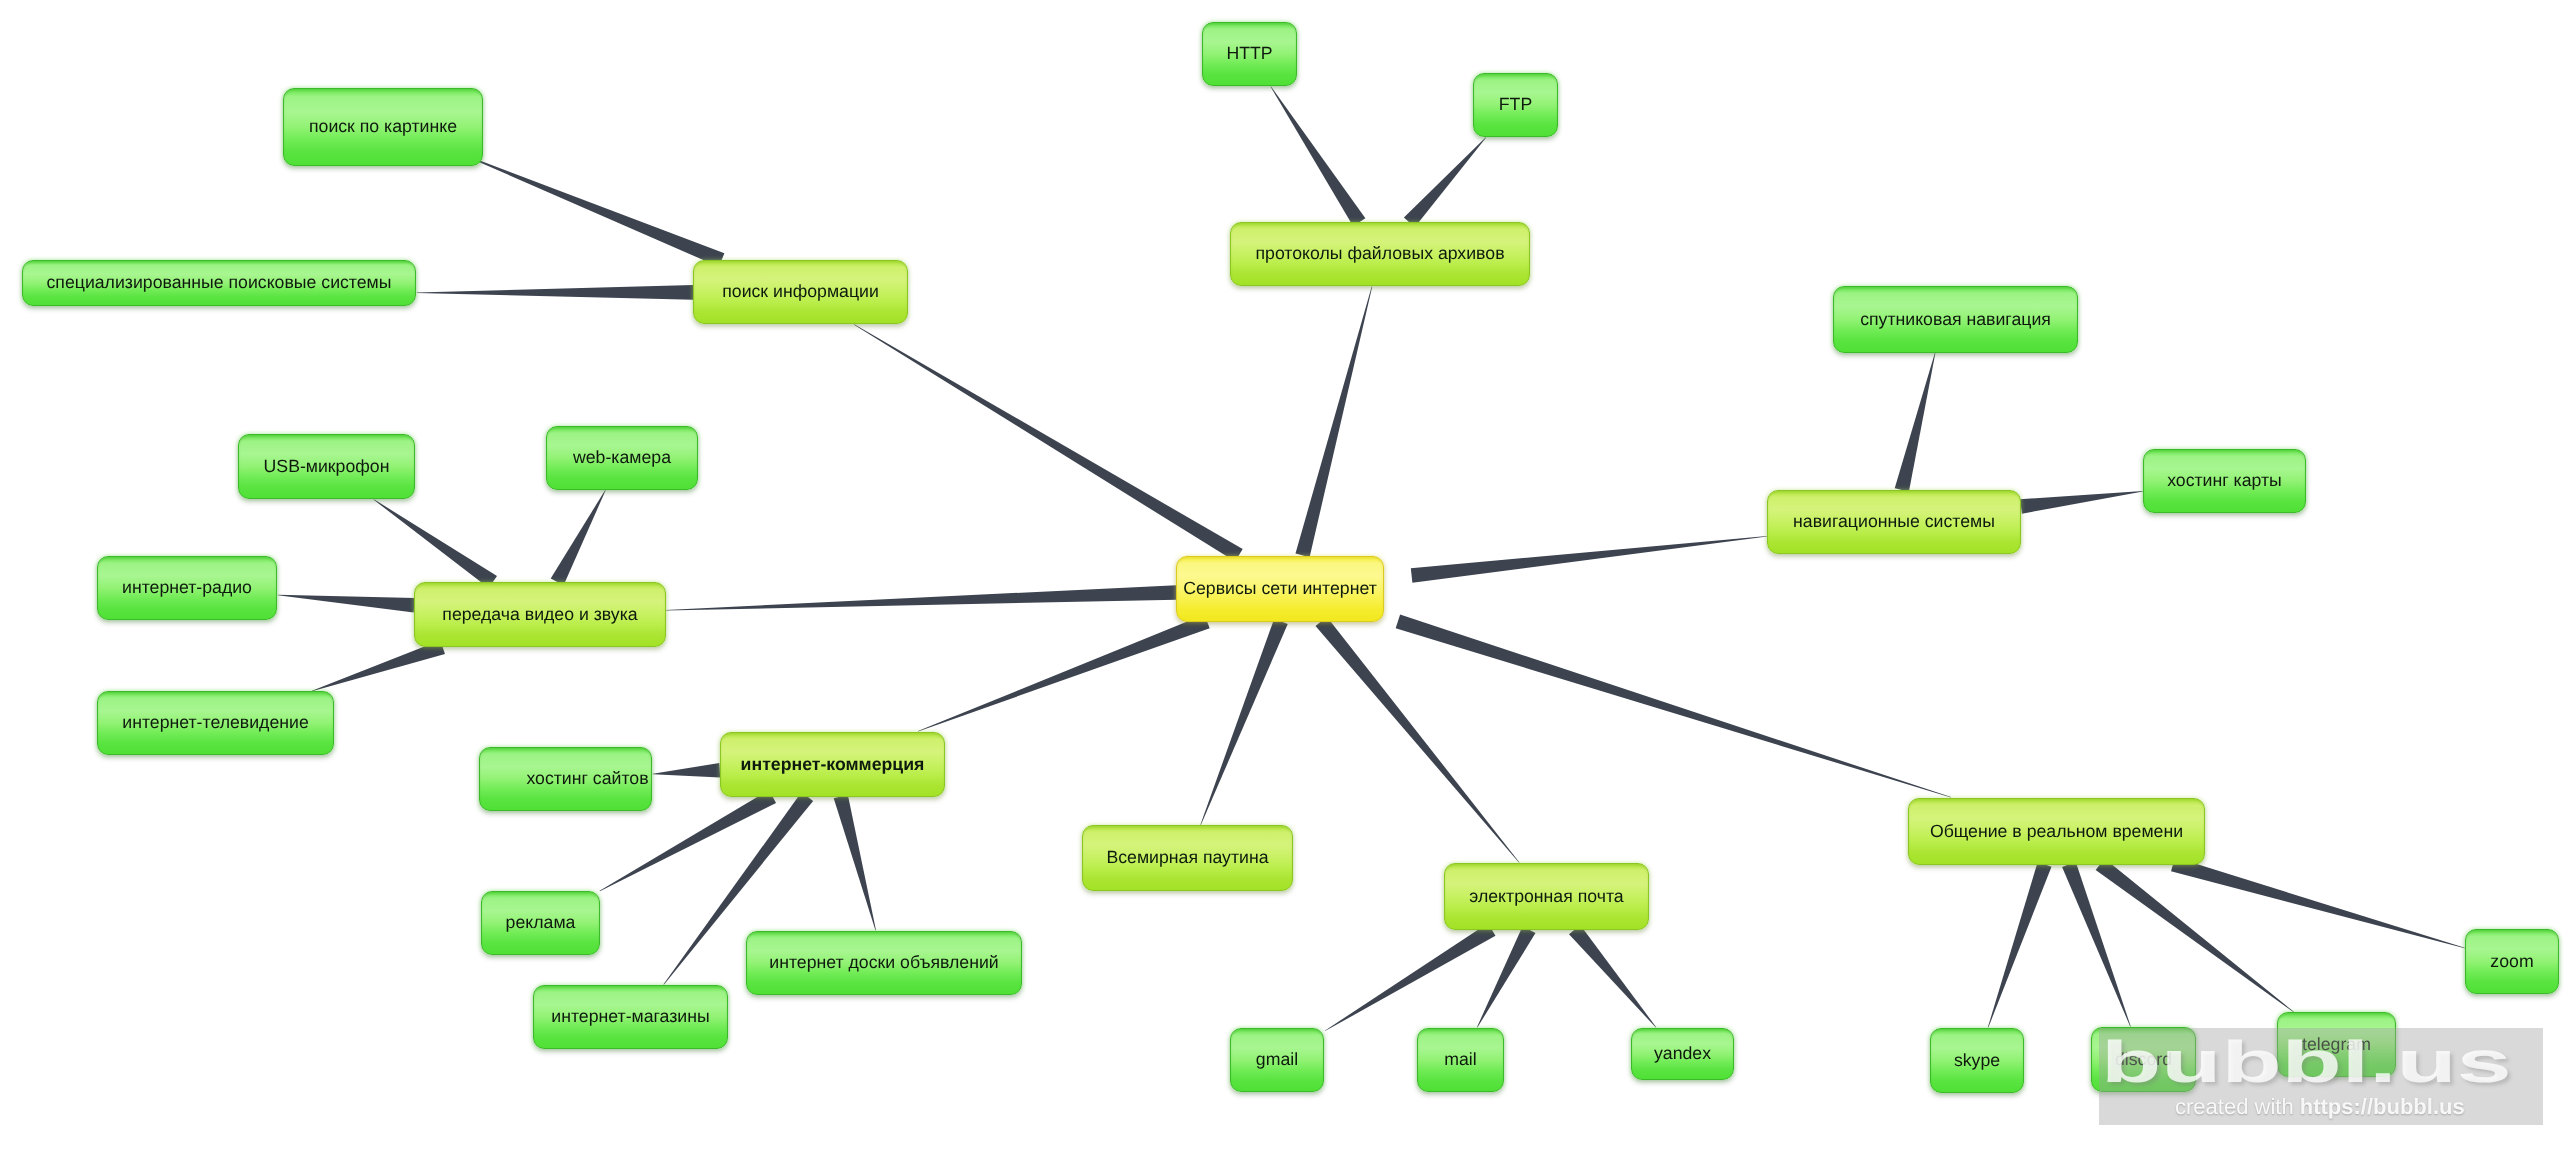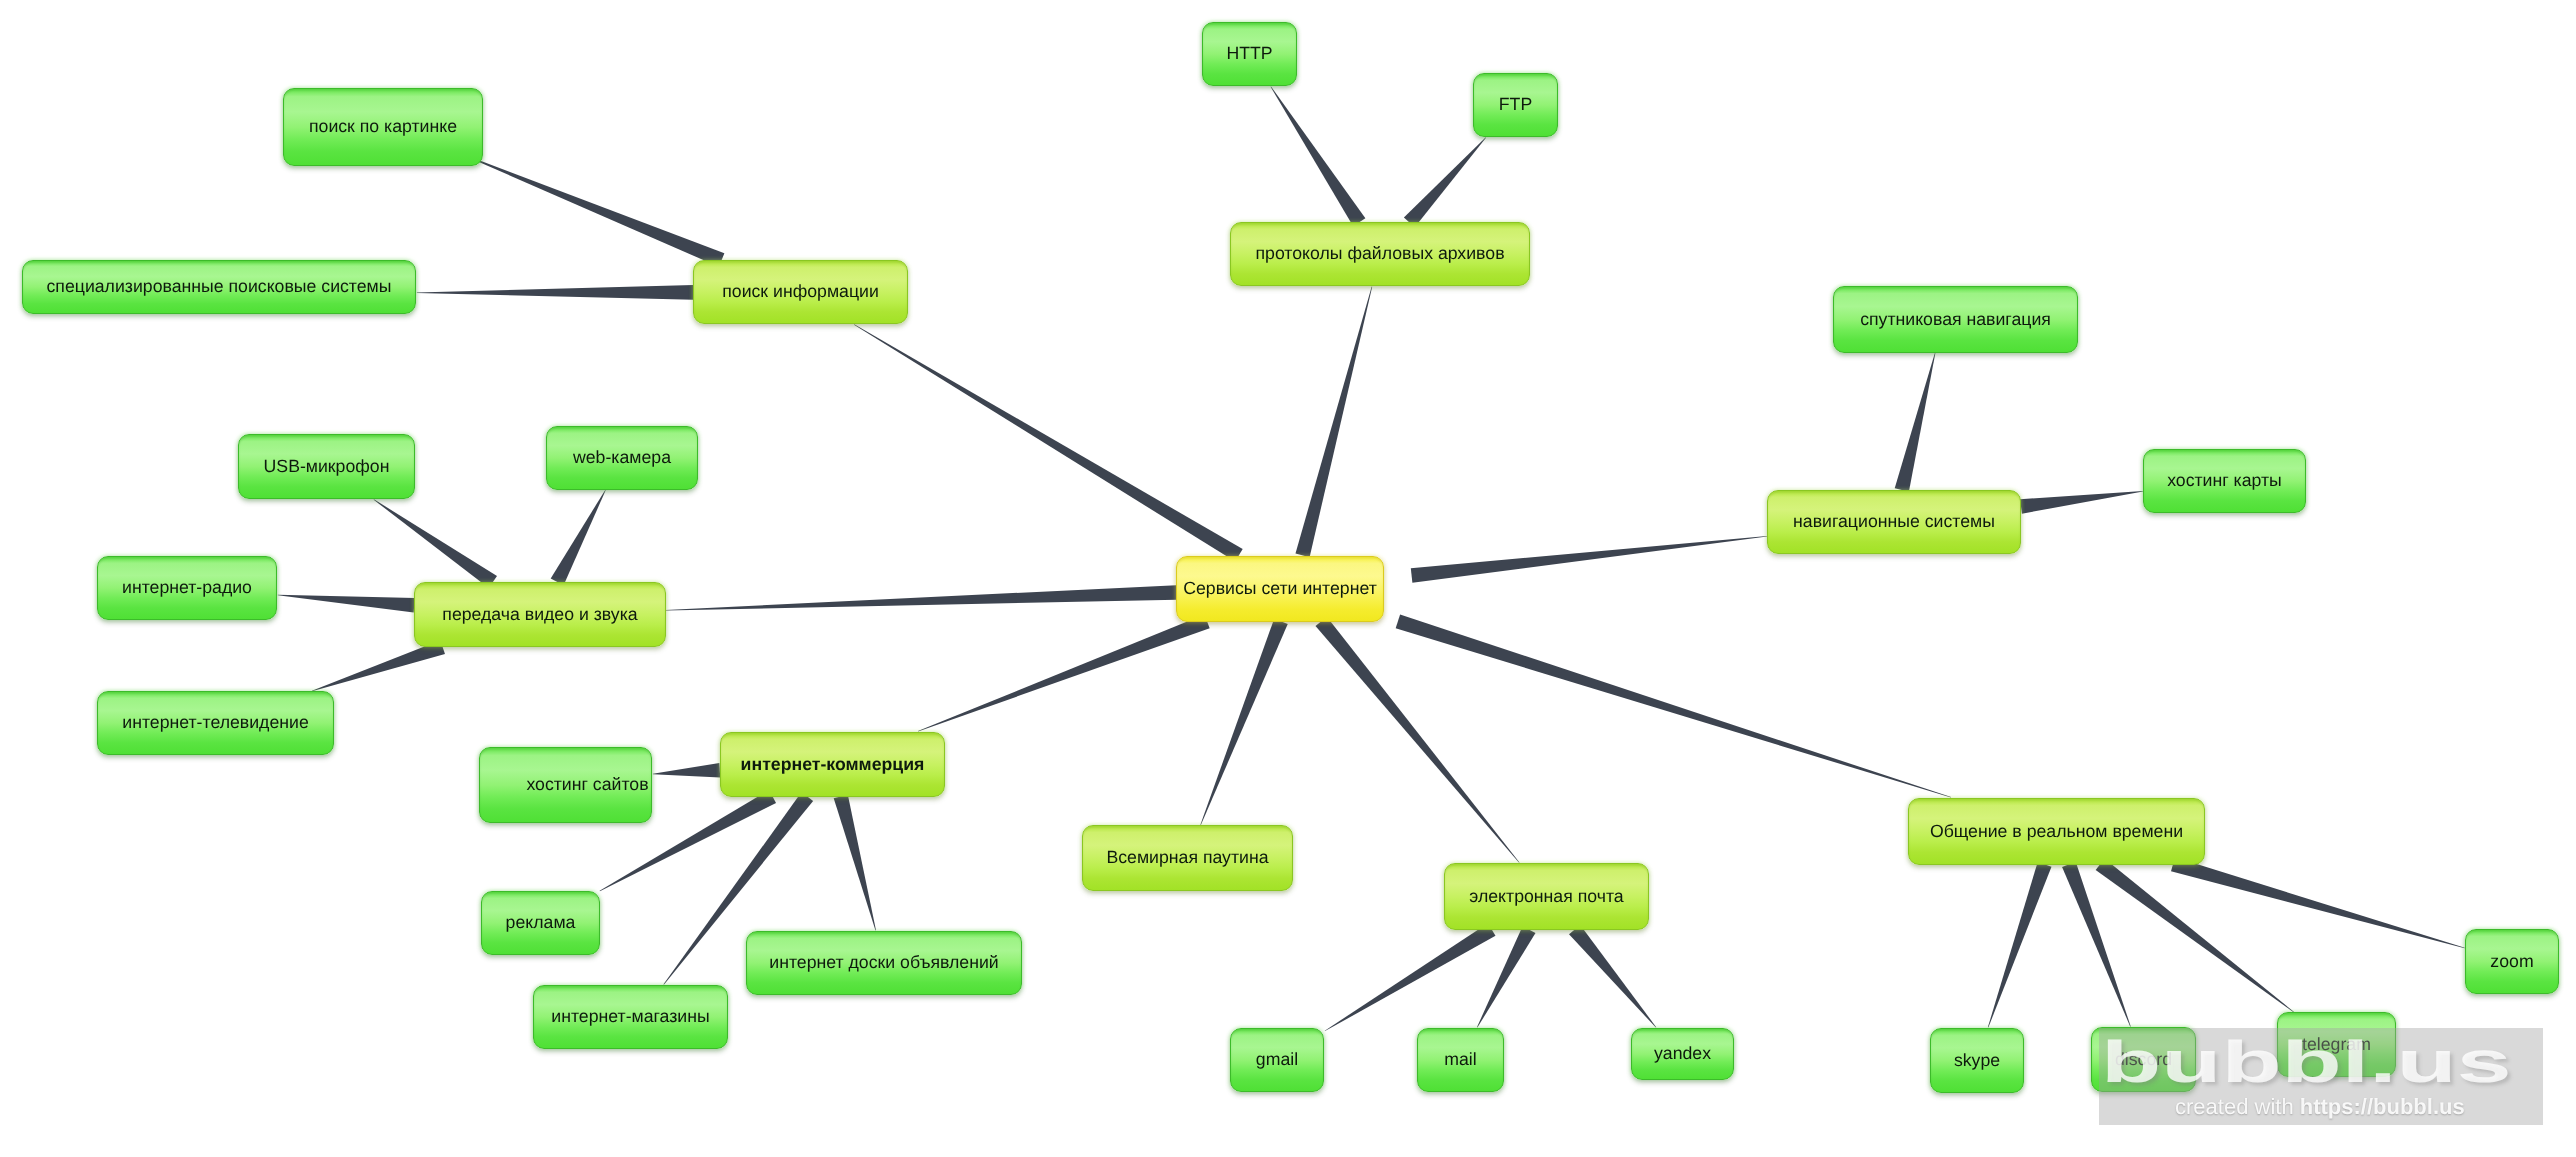--- a/index.html
+++ b/index.html
@@ -89,21 +89,21 @@
   <div id="nodes">
       <div class="node root" style="left: 1176px; top: 556px; width: 208px; height: 66px;">
         <span class="lbl">Сервисы сети интернет</span>
       </div>
       <div class="node branch" style="left: 693px; top: 260px; width: 215px; height: 64px;">
         <span class="lbl">поиск информации</span>
       </div>
       <div class="node leaf" style="left: 283px; top: 88px; width: 200px; height: 78px;">
         <span class="lbl">поиск по картинке</span>
       </div>
-      <div class="node leaf" style="left: 22px; top: 260px; width: 394px; height: 54px;">
+      <div class="node leaf" style="left: 22px; top: 260px; width: 394px; height: 46px;">
         <span class="lbl">специализированные поисковые системы</span>
       </div>
       <div class="node branch" style="left: 1230px; top: 222px; width: 300px; height: 64px;">
         <span class="lbl">протоколы файловых архивов</span>
       </div>
       <div class="node leaf" style="left: 1202px; top: 22px; width: 95px; height: 64px;">
         <span class="lbl">HTTP</span>
       </div>
       <div class="node leaf" style="left: 1473px; top: 73px; width: 85px; height: 64px;">
         <span class="lbl">FTP</span>
@@ -128,21 +128,21 @@
       </div>
       <div class="node leaf" style="left: 97px; top: 556px; width: 180px; height: 64px;">
         <span class="lbl">интернет-радио</span>
       </div>
       <div class="node leaf" style="left: 97px; top: 691px; width: 237px; height: 64px;">
         <span class="lbl">интернет-телевидение</span>
       </div>
       <div class="node branch" style="left: 720px; top: 732px; width: 225px; height: 65px; font-weight: bold;">
         <span class="lbl">интернет-коммерция</span>
       </div>
-      <div class="node leaf" style="left: 479px; top: 747px; width: 173px; height: 76px; padding-left: 44px;">
+      <div class="node leaf" style="left: 479px; top: 747px; width: 173px; height: 64px; padding-left: 44px;">
         <span class="lbl">хостинг сайтов</span>
       </div>
       <div class="node leaf" style="left: 481px; top: 891px; width: 119px; height: 64px;">
         <span class="lbl">реклама</span>
       </div>
       <div class="node leaf" style="left: 533px; top: 985px; width: 195px; height: 64px;">
         <span class="lbl">интернет-магазины</span>
       </div>
       <div class="node leaf" style="left: 746px; top: 931px; width: 276px; height: 64px;">
         <span class="lbl">интернет доски объявлений</span>

